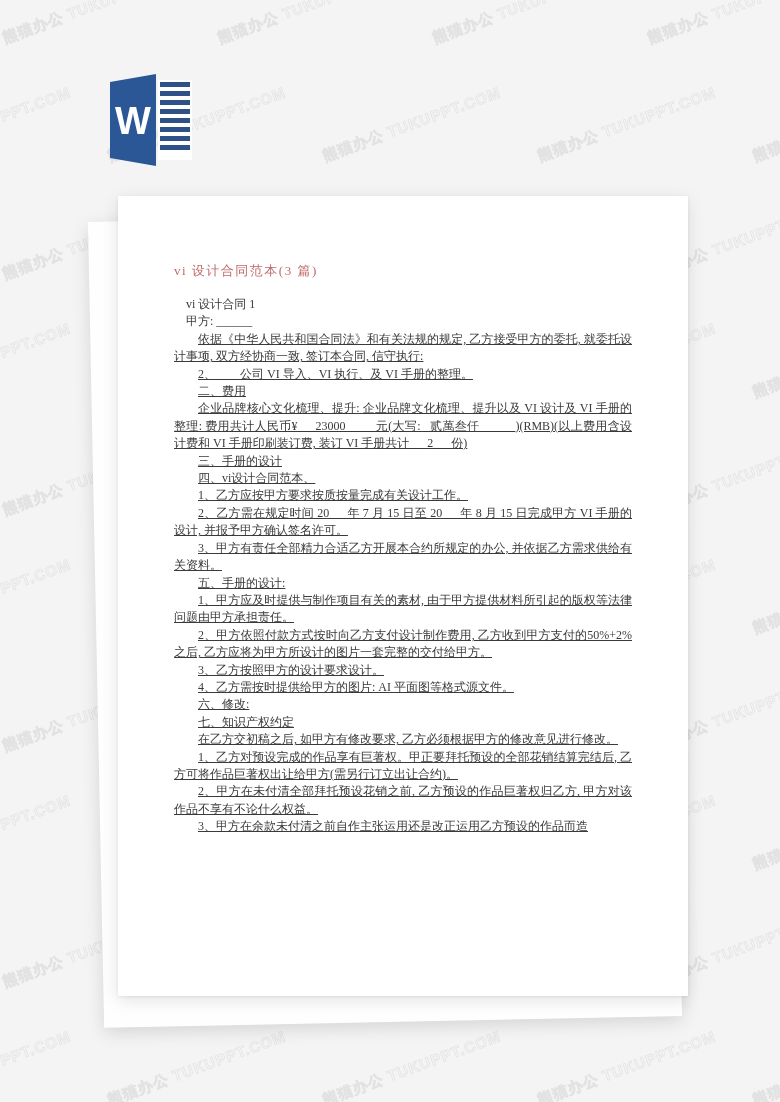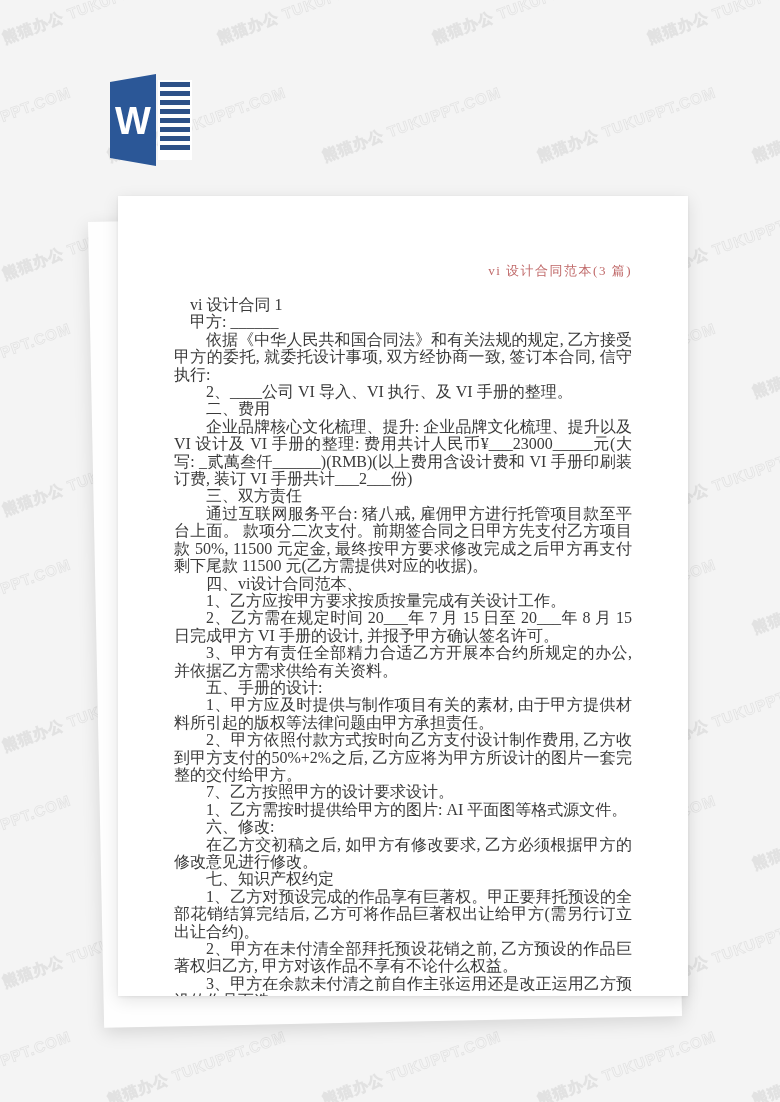--- a/index.html
+++ b/index.html
@@ -103,37 +103,37 @@
     top: 196px;
     width: 570px;
     height: 800px;
     z-index: 8;
     overflow: hidden;
   }
   .doc-inner {
     padding: 66px 56px 0 56px;
   }
   .doc-title {
-    text-align: right;
+    text-align: left;
     font-family: "Liberation Serif", serif;
     font-size: 13px;
     color: #c06a6a;
     letter-spacing: 1.5px;
     margin-bottom: 16px;
   }
   .p {
     font-family: "Liberation Serif", serif;
-    font-size: 16px;
+    font-size: 12px;
     line-height: 17.4px;
     color: #3a3a3a;
     text-align: justify;
     text-justify: inter-ideograph;
     margin: 0;
   }
-  .p.ind { text-indent: 2em; }
+  .p.ind { text-indent: 2em; text-decoration: underline; }
   .p.ind1 { text-indent: 1em; }
 </style>
 </head>
 <body>
 
 <div class="wm-layer" id="wm-layer">
     <div class="wm" style="left: 0px; top: 30px;">熊猫办公 TUKUPPT.COM</div>
     <div class="wm" style="left: 215px; top: 30px;">熊猫办公 TUKUPPT.COM</div>
     <div class="wm" style="left: 430px; top: 30px;">熊猫办公 TUKUPPT.COM</div>
     <div class="wm" style="left: 645px; top: 30px;">熊猫办公 TUKUPPT.COM</div>
@@ -210,32 +210,31 @@
 <div class="doc">
   <div class="doc-inner">
     <div class="doc-title">vi 设计合同范本(3 篇)</div>
     <div id="doc-paragraphs">
         <div class="p ind1">vi 设计合同 1</div>
         <div class="p ind1">甲方: ______</div>
         <div class="p ind">依据《中华人民共和国合同法》和有关法规的规定, 乙方接受甲方的委托, 就委托设计事项, 双方经协商一致, 签订本合同, 信守执行:</div>
         <div class="p ind">2、____公司 VI 导入、VI 执行、及 VI 手册的整理。</div>
         <div class="p ind">二、费用</div>
         <div class="p ind">企业品牌核心文化梳理、提升: 企业品牌文化梳理、提升以及 VI 设计及 VI 手册的整理: 费用共计人民币¥___23000_____元(大写: _贰萬叁仟______)(RMB)(以上费用含设计费和 VI 手册印刷装订费, 装订 VI 手册共计___2___份)</div>
-        <div class="p ind">三、双方责任</div>
-        <div class="p ind">通过互联网服务平台: 猪八戒, 雇佣甲方进行托管项目款至平台上面。 款项分二次支付。前期签合同之日甲方先支付乙方项目款 50%, 11500 元定金, 最终按甲方要求修改完成之后甲方再支付剩下尾款 11500 元(乙方需提供对应的收据)。</div>
+        <div class="p ind">三、手册的设计</div>
         <div class="p ind">四、vi设计合同范本、</div>
         <div class="p ind">1、乙方应按甲方要求按质按量完成有关设计工作。</div>
         <div class="p ind">2、乙方需在规定时间 20___年 7 月 15 日至 20___年 8 月 15 日完成甲方 VI 手册的设计, 并报予甲方确认签名许可。</div>
         <div class="p ind">3、甲方有责任全部精力合适乙方开展本合约所规定的办公, 并依据乙方需求供给有关资料。</div>
         <div class="p ind">五、手册的设计:</div>
         <div class="p ind">1、甲方应及时提供与制作项目有关的素材, 由于甲方提供材料所引起的版权等法律问题由甲方承担责任。</div>
         <div class="p ind">2、甲方依照付款方式按时向乙方支付设计制作费用, 乙方收到甲方支付的50%+2%之后, 乙方应将为甲方所设计的图片一套完整的交付给甲方。</div>
-        <div class="p ind">7、乙方按照甲方的设计要求设计。</div>
-        <div class="p ind">1、乙方需按时提供给甲方的图片: AI 平面图等格式源文件。</div>
+        <div class="p ind">3、乙方按照甲方的设计要求设计。</div>
+        <div class="p ind">4、乙方需按时提供给甲方的图片: AI 平面图等格式源文件。</div>
         <div class="p ind">六、修改:</div>
+        <div class="p ind">七、知识产权约定</div>
         <div class="p ind">在乙方交初稿之后, 如甲方有修改要求, 乙方必须根据甲方的修改意见进行修改。</div>
-        <div class="p ind">七、知识产权约定</div>
         <div class="p ind">1、乙方对预设完成的作品享有巨著权。甲正要拜托预设的全部花销结算完结后, 乙方可将作品巨著权出让给甲方(需另行订立出让合约)。</div>
         <div class="p ind">2、甲方在未付清全部拜托预设花销之前, 乙方预设的作品巨著权归乙方, 甲方对该作品不享有不论什么权益。</div>
         <div class="p ind">3、甲方在余款未付清之前自作主张运用还是改正运用乙方预设的作品而造</div>
       </div>
   </div>
 </div>
 
 </body></html>

